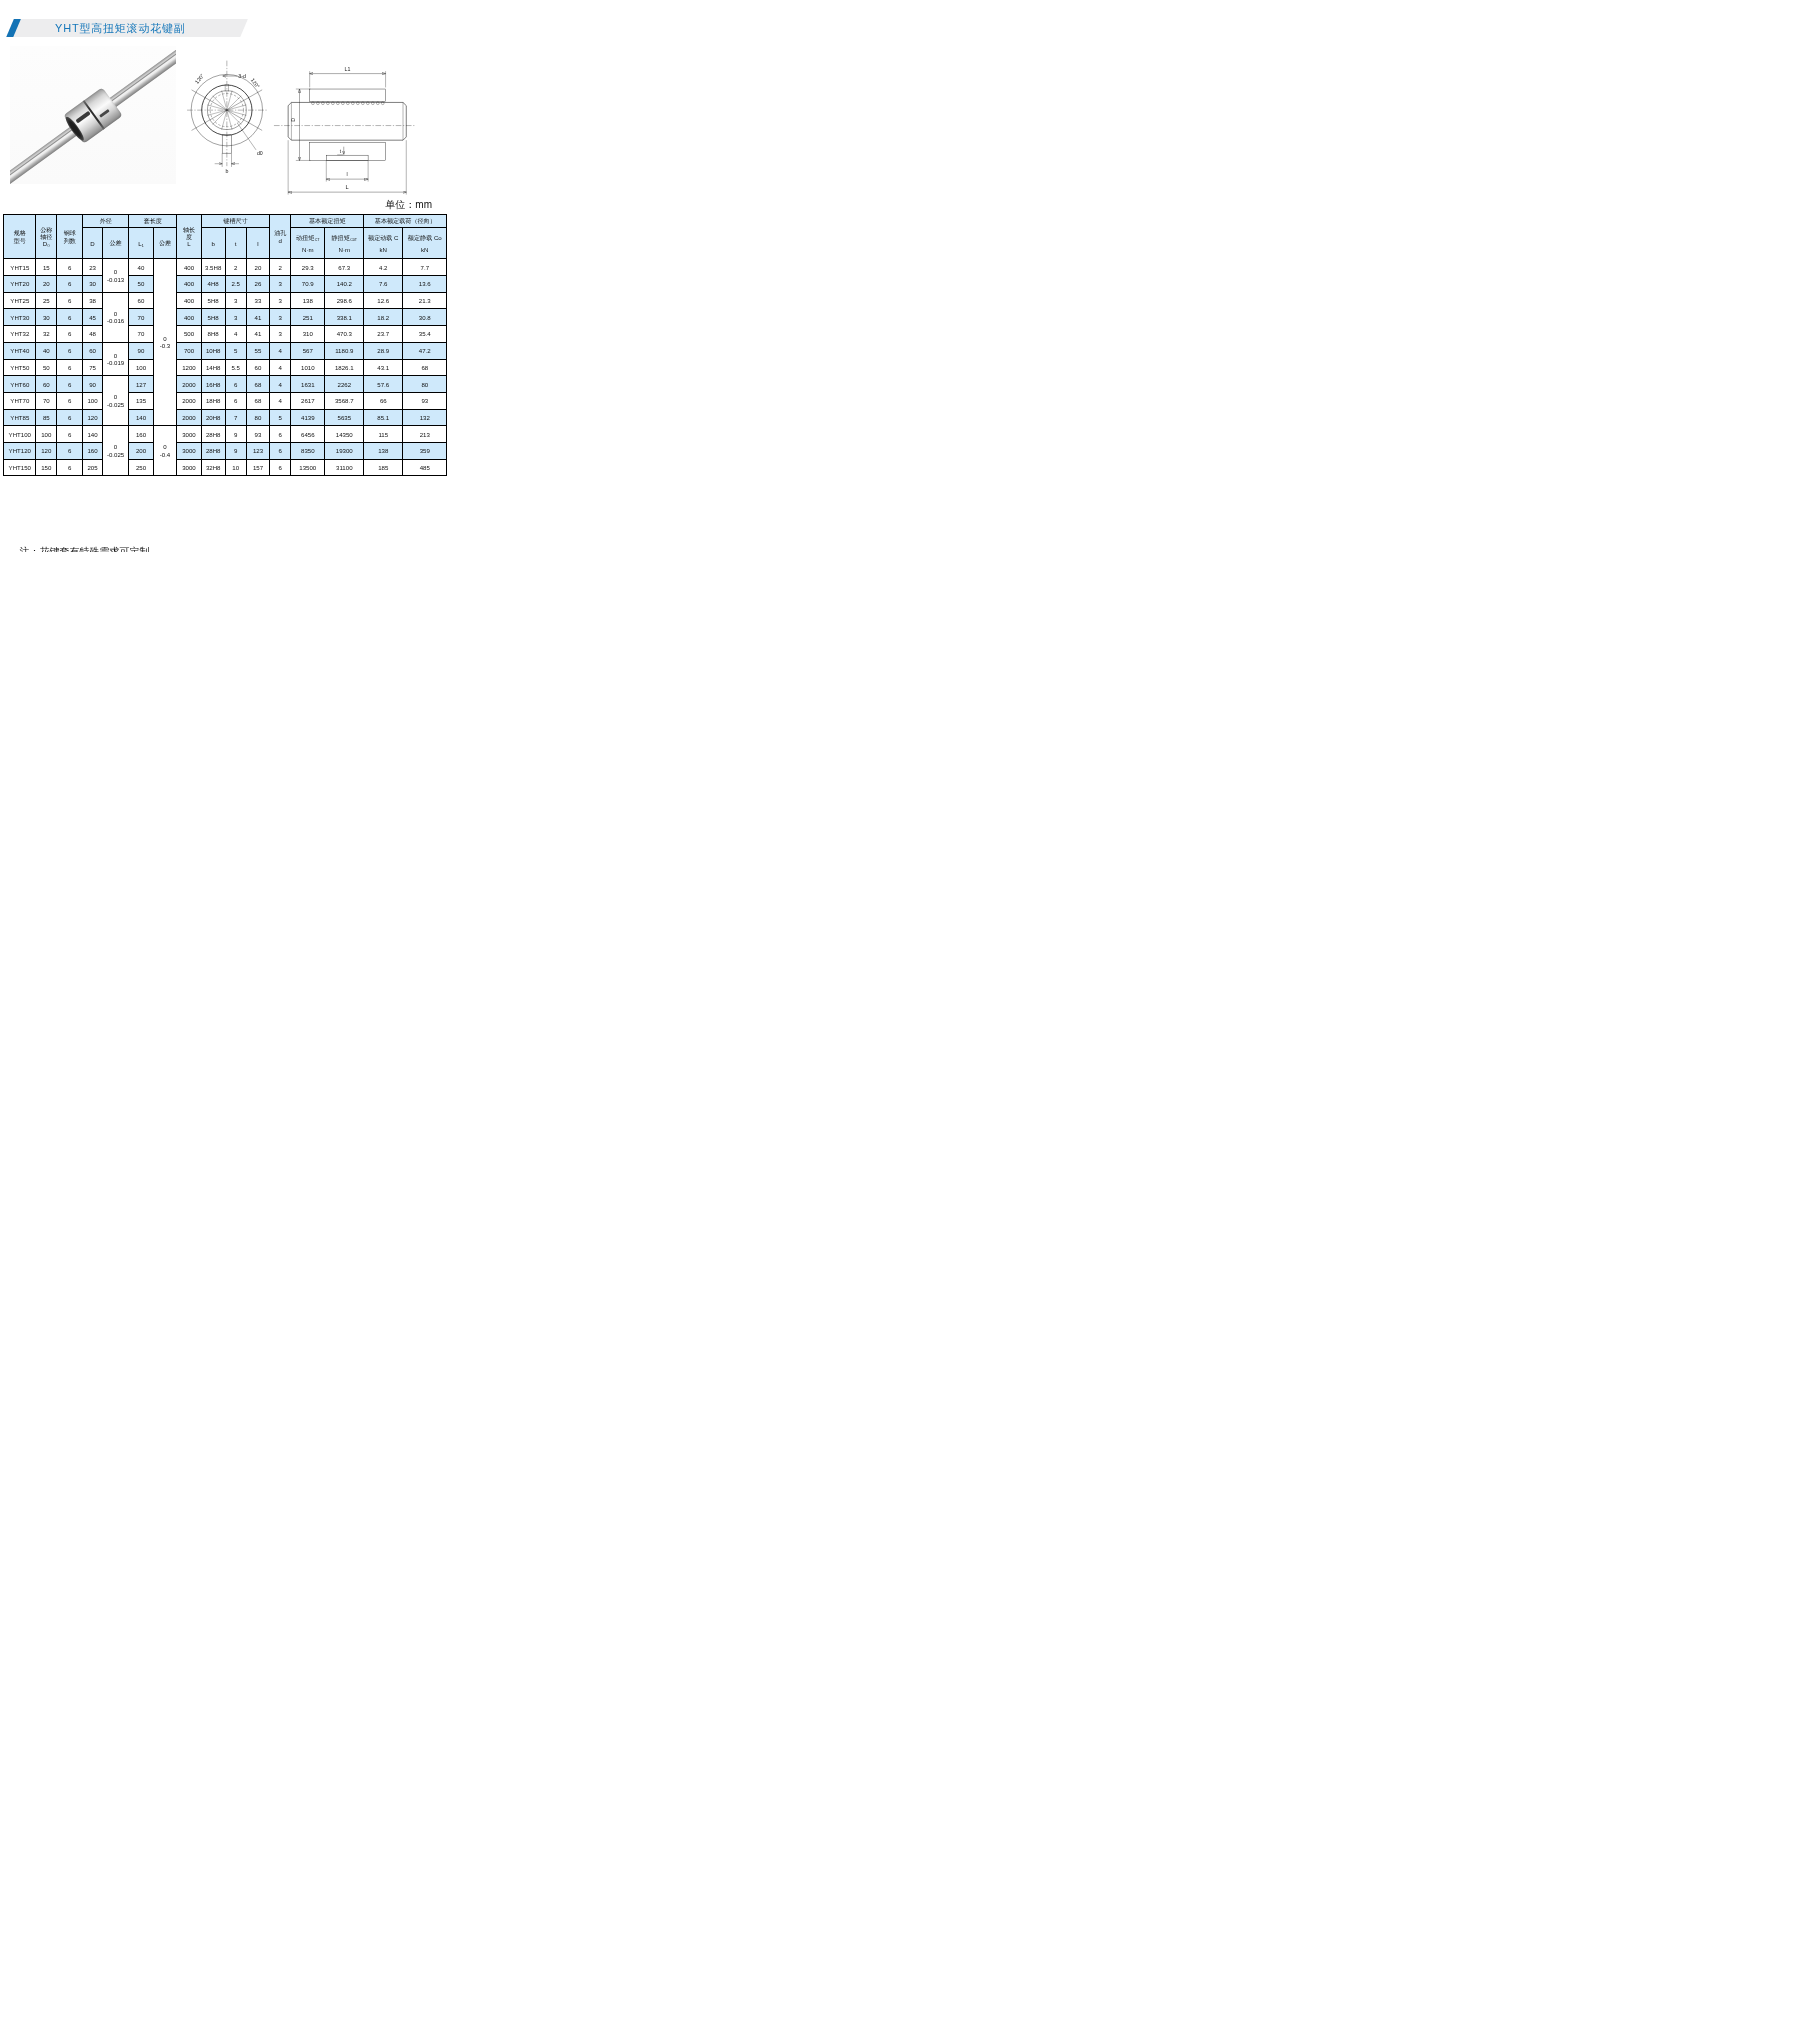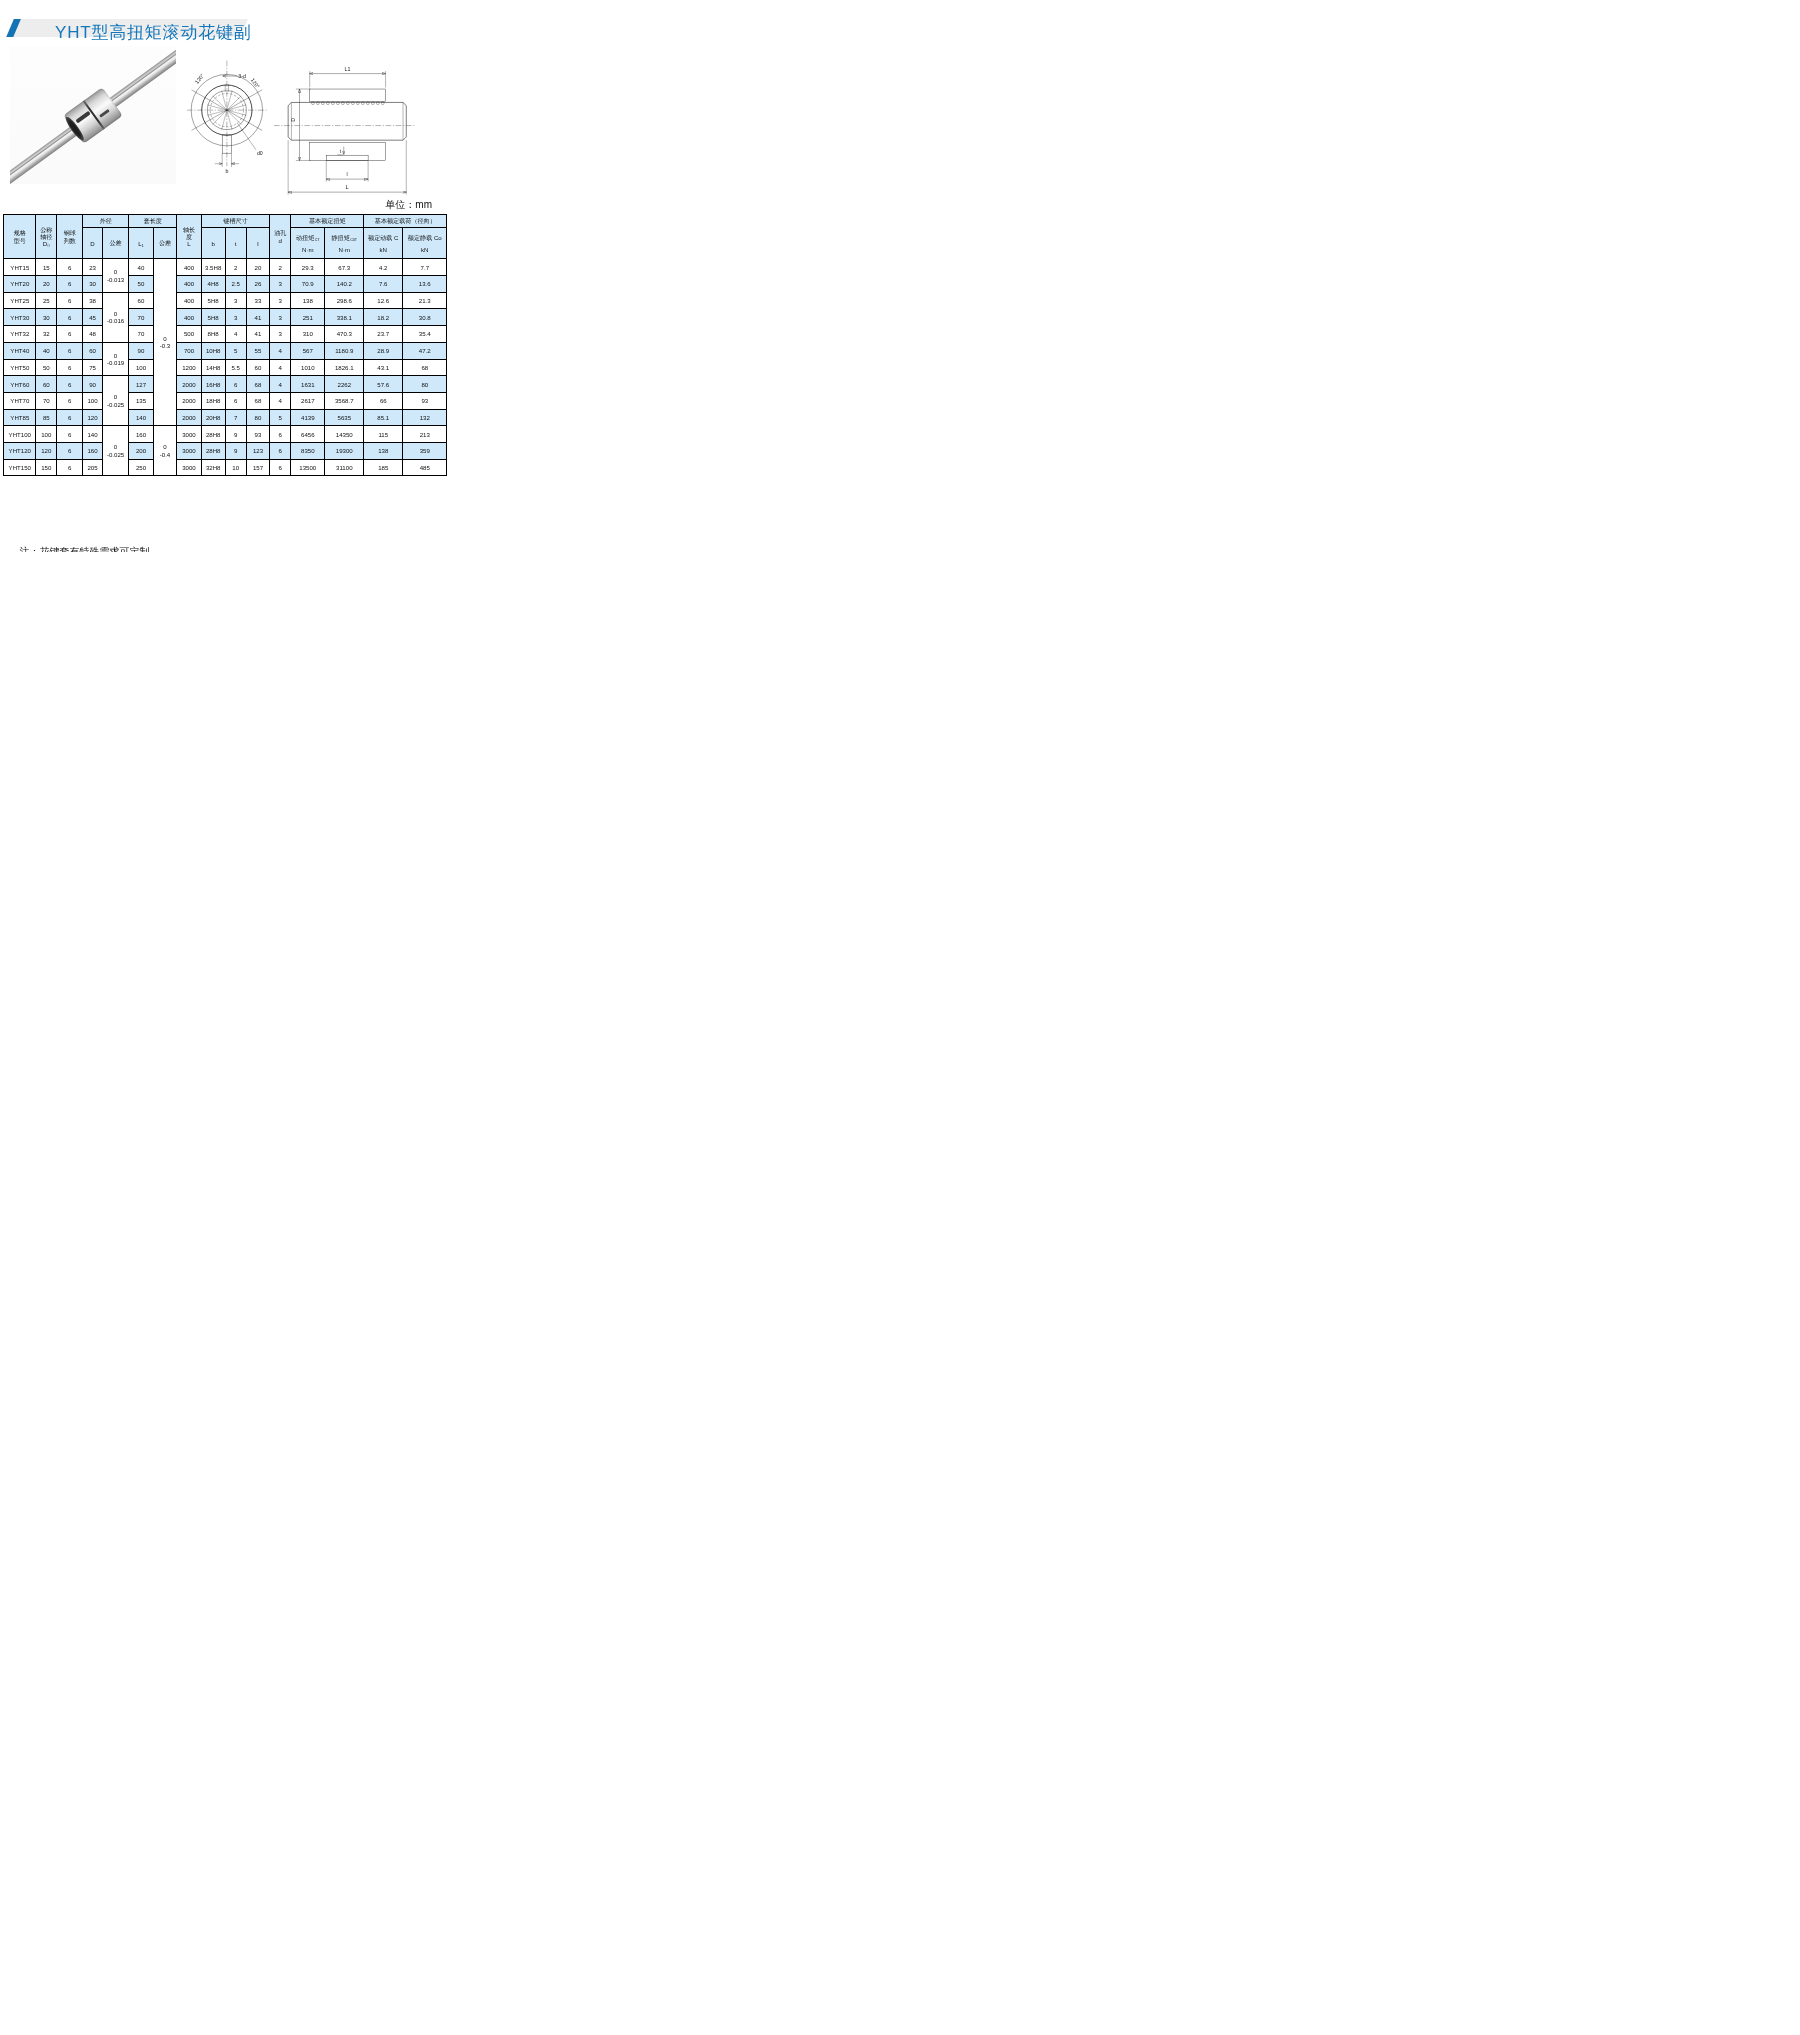--- a/index.html
+++ b/index.html
@@ -3,21 +3,21 @@
 <meta charset="utf-8">
 <style>
   html,body{margin:0;padding:0;background:#fff;}
   body{font-family:"Liberation Sans","DejaVu Sans",sans-serif;color:#111;}
   .page{position:relative;width:450px;height:552px;background:#fff;overflow:hidden;}
 
   
   .banner{position:absolute;left:10.2px;top:19px;width:234px;height:18.3px;
           background:#ededee;transform:skewX(-23deg);}
   .banner .bar{position:absolute;left:0;top:0;width:7.3px;height:100%;background:#1473b5;}
-  .title{position:absolute;left:55px;top:21px;font-size:17px;letter-spacing:0.8px;
+  .title{position:absolute;left:55px;top:21px;font-size:11px;letter-spacing:0.8px;
          color:#1577ba;font-weight:400;white-space:nowrap;}
 
   
   .photo{position:absolute;left:10.2px;top:46px;width:166px;height:138px;
          background:linear-gradient(#fdfdfd,#fafafa);overflow:hidden;}
   .shaft{position:absolute;left:-37px;top:64px;width:244px;height:11px;border-radius:1.2px;
          transform:rotate(-36deg);
          background:linear-gradient(to bottom,#8f8f8f 0%,#c9c9c9 18%,#f3f3f3 42%,#e9e9e9 55%,#b3b3b3 75%,#7d7d7d 100%);}
   .shaft::after{content:"";position:absolute;left:0;right:0;top:3.3px;height:0.8px;background:rgba(60,60,60,.5);}
   .sleeve{position:absolute;left:59px;top:52px;width:48px;height:35px;border-radius:4.1px;

